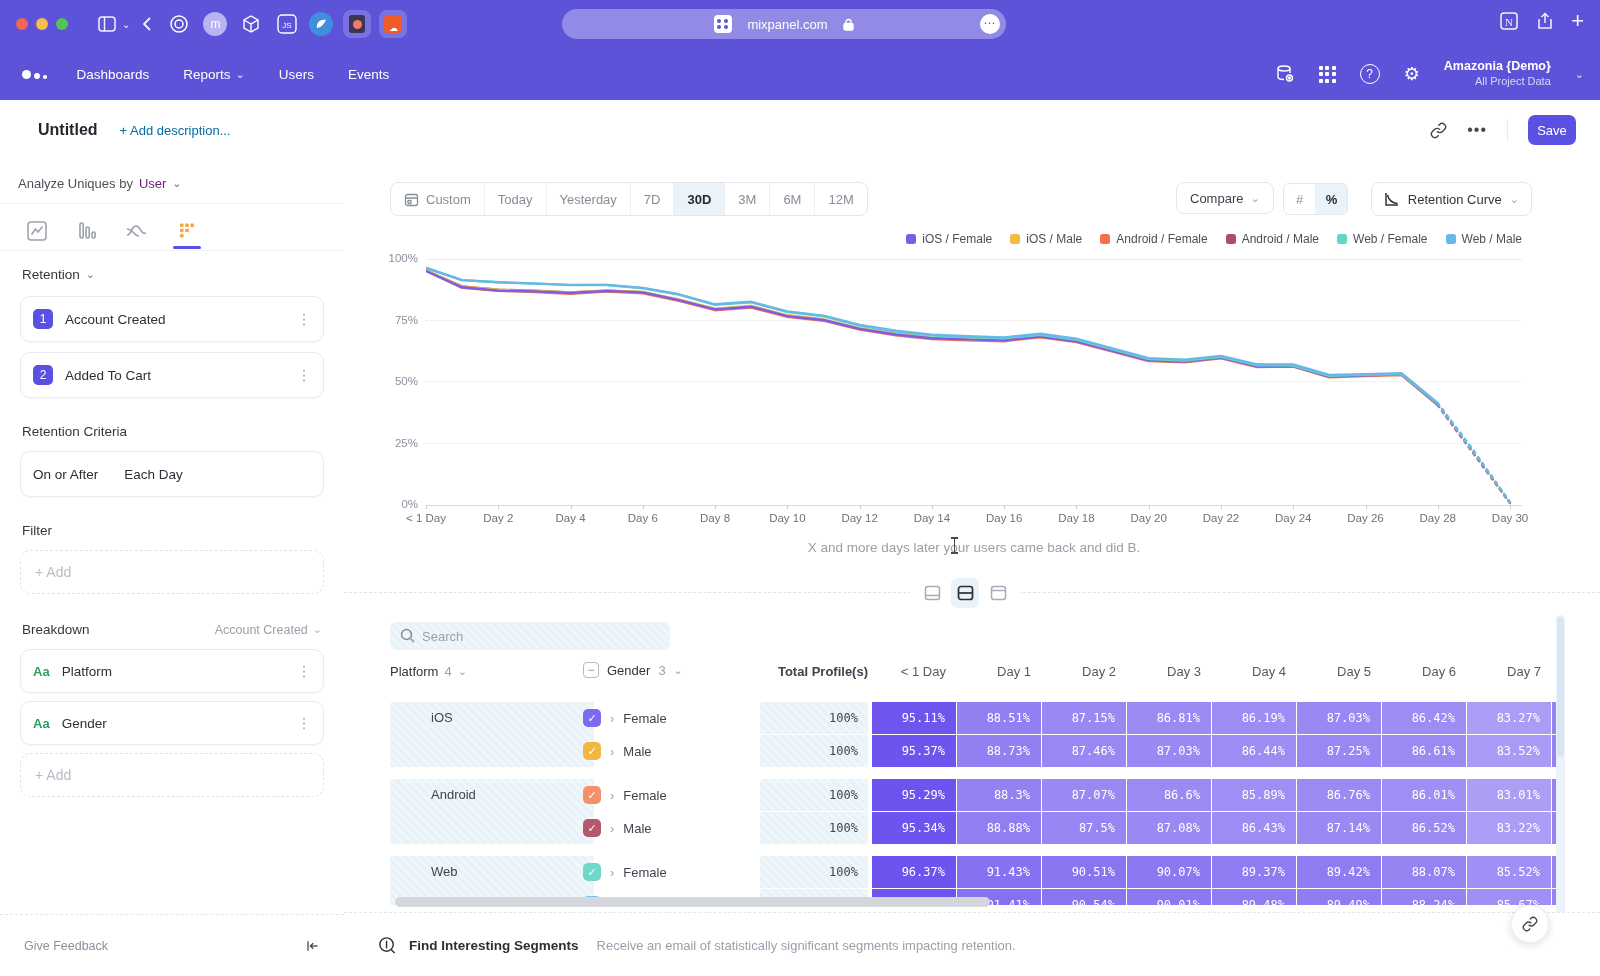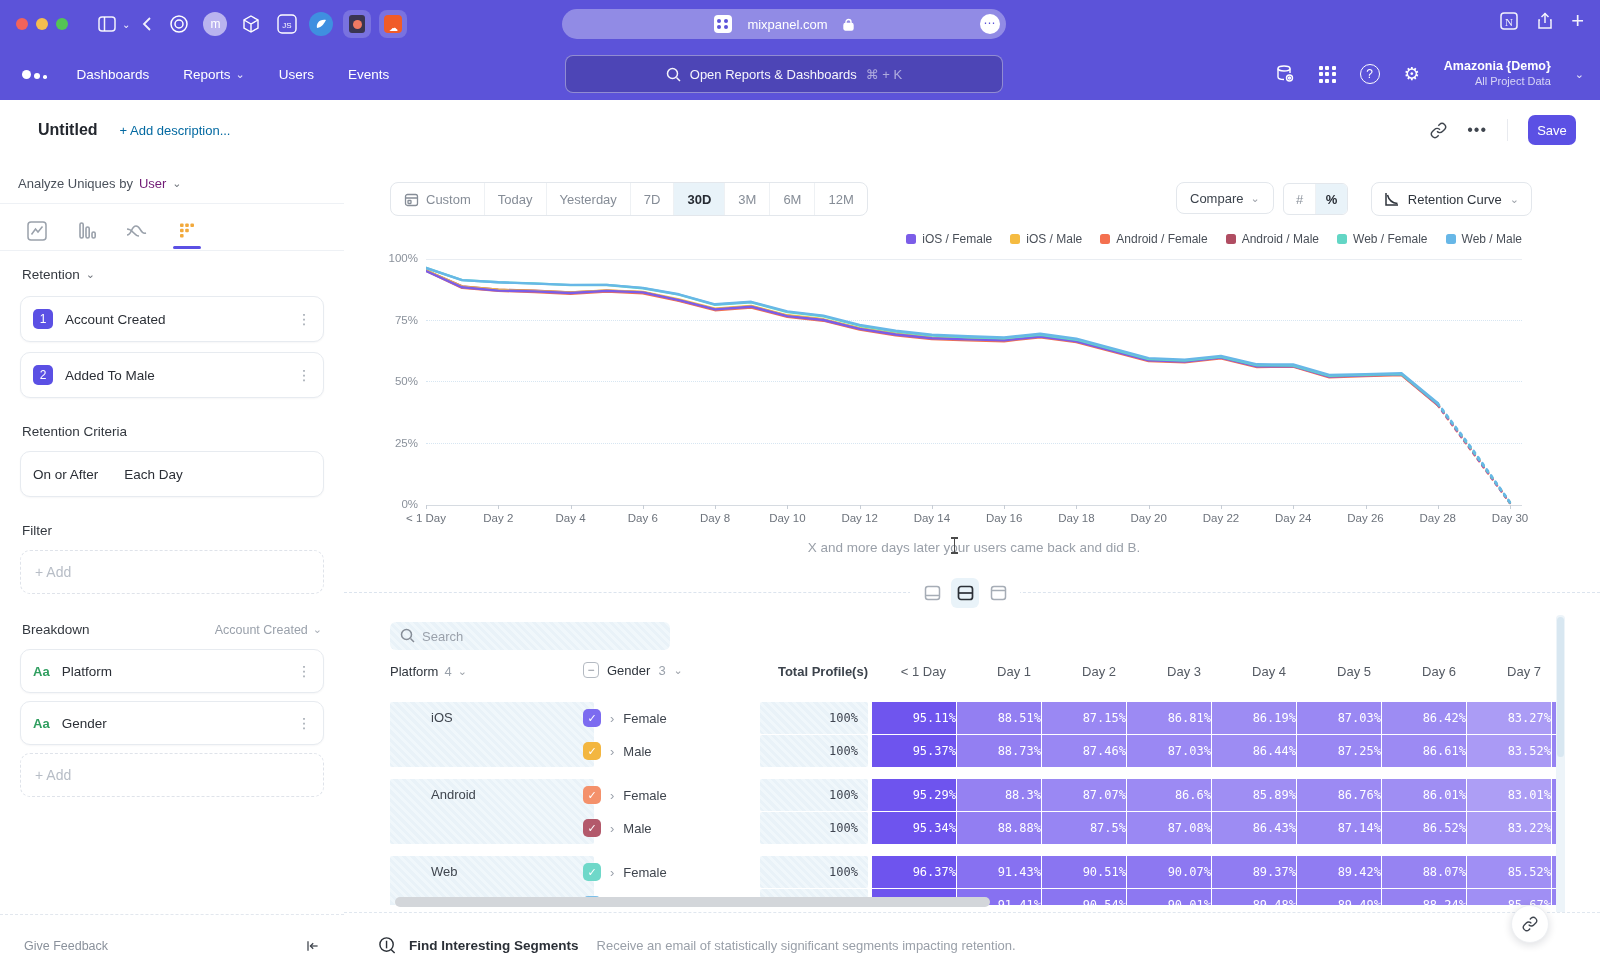--- a/index.html
+++ b/index.html
@@ -127,21 +127,21 @@
   .pcell{position:absolute;width:175px;height:65px;border-radius:2px;}
   .plabel{position:absolute;padding:8px 0 0 12px;font-size:13px;color:#3f454e;}
   .gcell{position:absolute;left:193px;height:32px;display:flex;align-items:center;gap:9px;}
   .cbx{width:18px;height:18px;border-radius:5px;color:#fff;font-size:11px;display:flex;align-items:center;justify-content:center;}
   .gchev{color:#9aa1ab;font-size:13px;}
   .glabel{font-size:13px;color:#3f454e;}
   .totcell{position:absolute;left:370px;width:108px;height:32px;border-radius:2px;
            font-family:"DejaVu Sans Mono",monospace;font-size:12px;color:#3e4450;
            display:flex;align-items:center;justify-content:flex-end;padding-right:10px;box-sizing:border-box;}
   .daycell{position:absolute;width:84px;height:32px;color:#fff;font-family:"DejaVu Sans Mono",monospace;font-size:12px;
-           display:flex;align-items:center;justify-content:flex-end;box-sizing:border-box;}
+           display:flex;align-items:center;justify-content:flex-end;padding-right:11px;box-sizing:border-box;}
   .hthumb{position:absolute;left:51px;top:737px;width:595px;height:10px;border-radius:5px;background:#d3d6da;}
   .vscroll{position:absolute;left:1212px;top:455px;width:9px;height:450px;background:#edf4f9;border-radius:4px;}
   .vscroll i{position:absolute;left:1px;top:2px;width:7px;height:140px;background:#d8e7f1;border-radius:4px;display:block;}
   
   .footerbar{position:absolute;left:344px;top:912px;width:1256px;height:64px;background:#fff;
              border-top:1px dashed #e0e7ef;display:flex;align-items:center;}
   .fi-title{font-size:13.5px;font-weight:700;color:#2b3037;margin-left:12px;}
   .fi-desc{font-size:13px;color:#9aa0a9;margin-left:18px;}
   .fab{position:absolute;left:1511px;top:905px;width:36px;height:36px;border-radius:50%;background:#fff;
        border:1px solid #eef0f3;box-shadow:0 2px 8px rgba(16,24,40,.14);display:flex;align-items:center;
@@ -241,28 +241,20 @@
         <i style="width:9px;height:9px;"></i>
           <i style="width:6px;height:6px;"></i>
           <i style="width:3.5px;height:3.5px;"></i>
       </span>
       <div class="navitems">
           <div class="nav-item">Dashboards</div>
           <div class="nav-item">Reports<span class="chev">⌄</span></div>
           <div class="nav-item">Users</div>
           <div class="nav-item">Events</div>
         </div>
-      <div class="navsearch">
-        <svg width="15" height="15" viewBox="0 0 15 15" fill="none" stroke="currentColor" stroke-width="1.5">
-            <circle cx="6.5" cy="6.5" r="5"></circle>
-            <line x1="10.5" y1="10.5" x2="14" y2="14"></line>
-          </svg>
-        <span>Open Reports &amp; Dashboards</span>
-        <span class="kbd">⌘ + K</span>
-      </div>
       <div class="nav-right">
         <span>
           <svg width="20" height="20" viewBox="0 0 20 20" fill="none" stroke="#fff" stroke-width="1.4">
               <ellipse cx="9" cy="4.5" rx="6" ry="2.5"></ellipse>
               <path d="M3 4.5 V13 c0 1.4 2.7 2.5 6 2.5 M15 4.5 V9"></path>
               <circle cx="14.5" cy="14" r="3"></circle>
               <circle cx="14.5" cy="14" r="1"></circle>
             </svg>
         </span>
         <span style="display:grid;grid-template-columns:repeat(3,4px);gap:2.5px;">
@@ -348,21 +340,21 @@
       <span class="chev">⌄</span>
     </div>
 
     <div class="card" style="margin-bottom:10px;">
       <span class="stepnum">1</span>
       <span class="cardlbl">Account Created</span>
       <span class="kebab">⋮</span>
     </div>
     <div class="card">
       <span class="stepnum">2</span>
-      <span class="cardlbl">Added To Male</span>
+      <span class="cardlbl">Added To Cart</span>
       <span class="kebab">⋮</span>
     </div>
 
     <div class="sb-h" style="margin:26px 0 12px 22px;">
       <span>Retention Criteria</span>
     </div>
     <div class="card">
       <span class="cardlbl" style="flex:none;">On or After</span>
       <span class="cardlbl" style="flex:none;margin-left:14px;">Each Day</span>
     </div>

